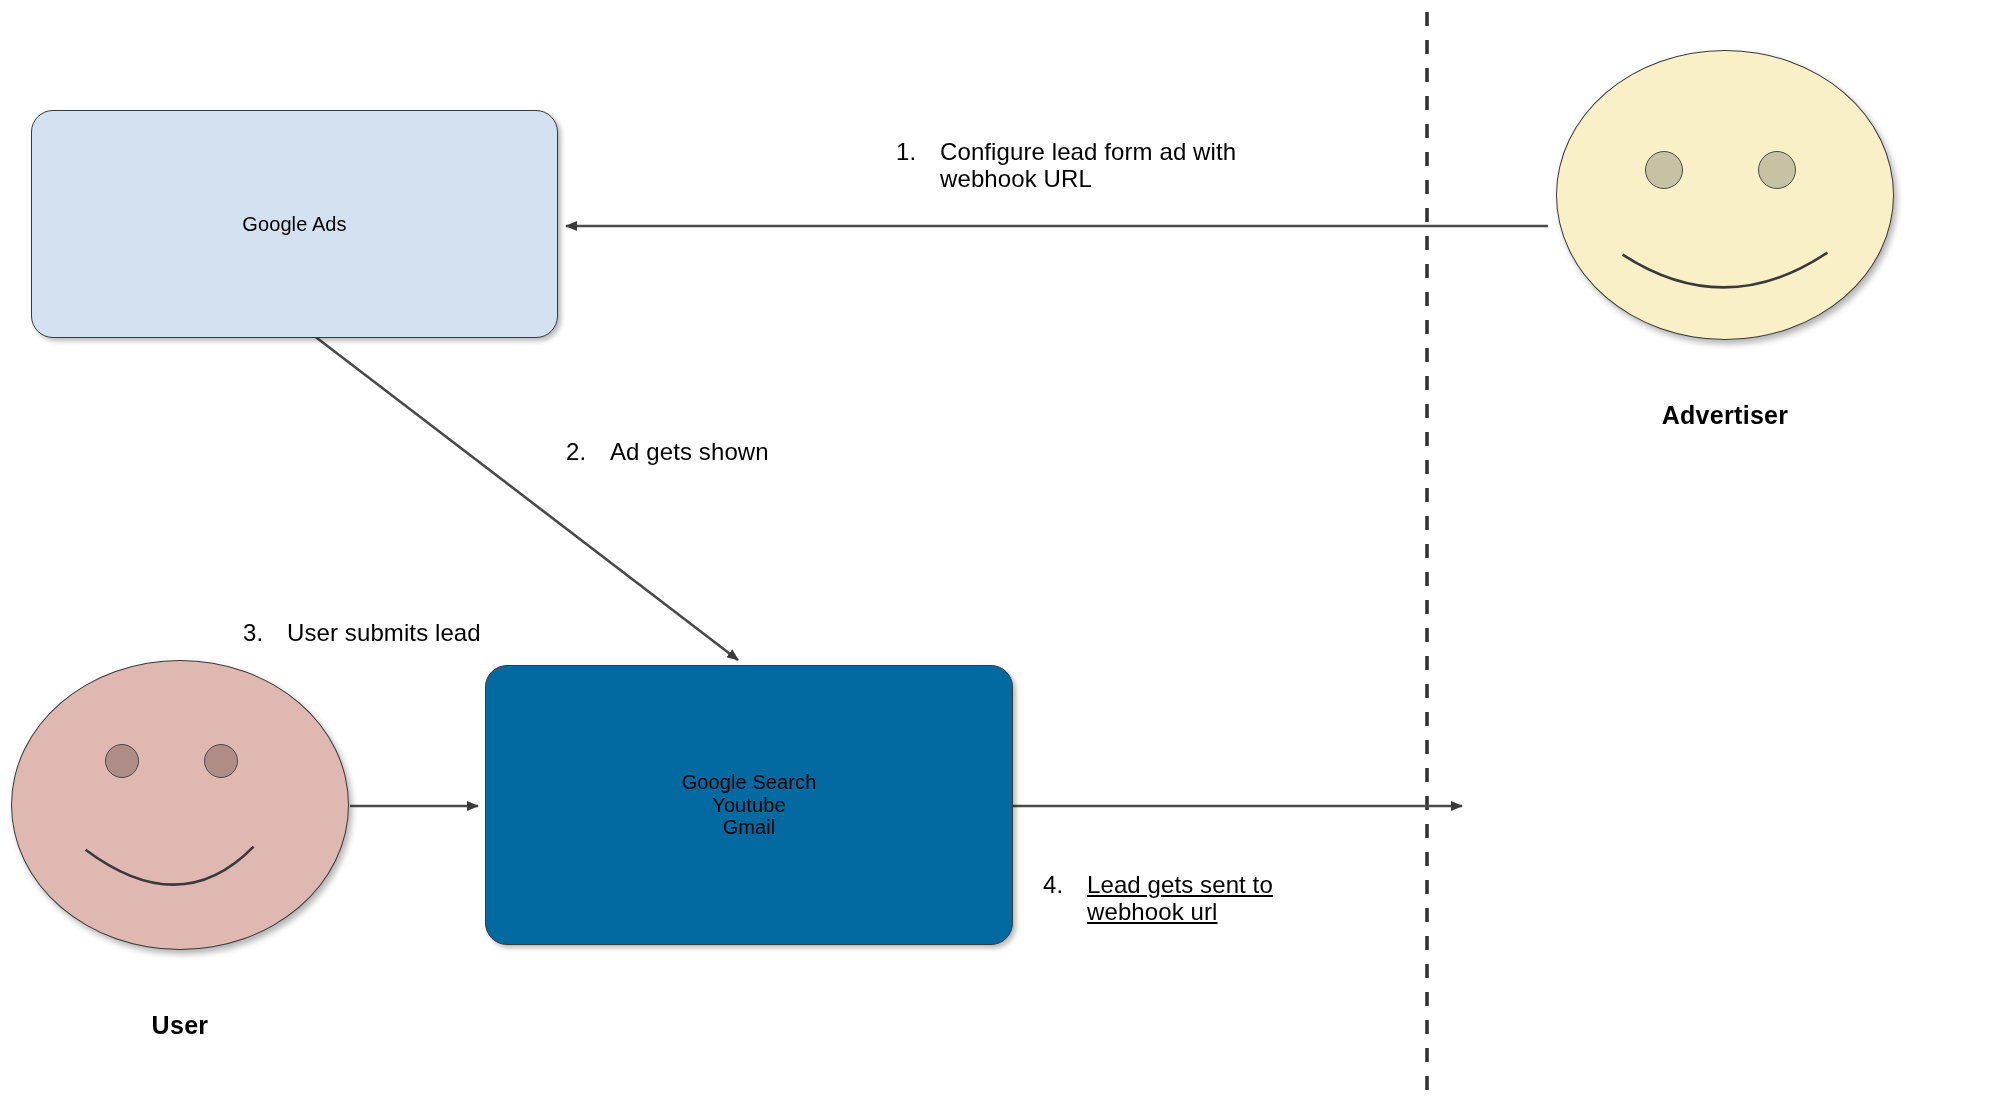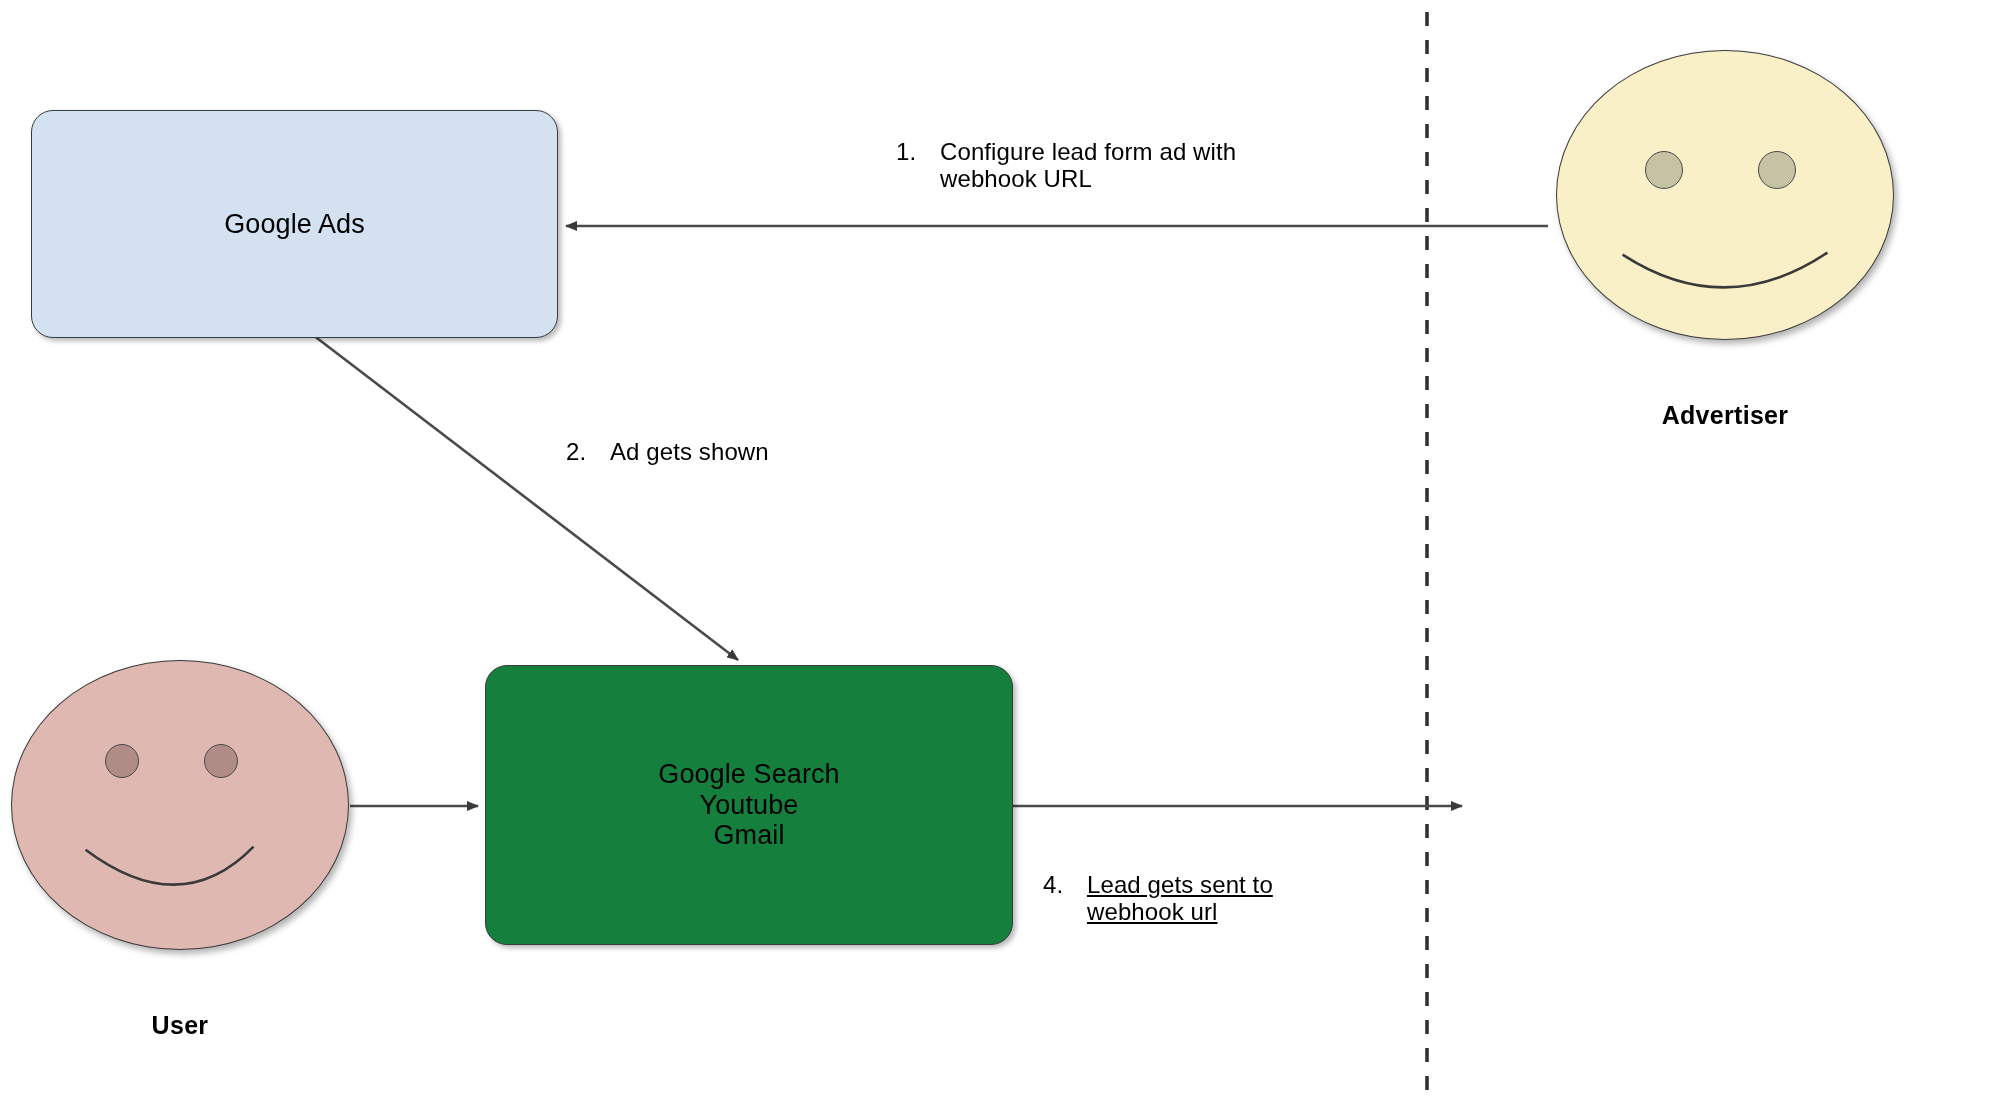--- a/index.html
+++ b/index.html
@@ -34,21 +34,21 @@
   .box {
     border: 1.6px solid #3a3a3a;
     border-radius: 22px;
     display: flex;
     align-items: center;
     justify-content: center;
     text-align: center;
     box-shadow: 3px 3px 5px rgba(0,0,0,0.28);
   }
   .box-label {
-    font-size: 27px;
+    font-size: 20px;
     line-height: 1.14;
     color: #000;
     letter-spacing: 0.1px;
     white-space: pre-line;
   }
   .face-wrap {
     position: absolute;
     display: flex;
     flex-direction: column;
     align-items: center;
@@ -119,21 +119,21 @@
 
     <line x1="350" y1="806" x2="478" y2="806" stroke="#4a4a4a" stroke-width="2.6" marker-end="url(#arrowhead)"></line>
 
     <line x1="1013" y1="806" x2="1462" y2="806" stroke="#4a4a4a" stroke-width="2.6" marker-end="url(#arrowhead)"></line>
   </svg>
 
   <div class="node box" style="left:31px; top:110px; width:527px; height:228px; background:#D4E1F0;">
     <span class="box-label">Google Ads</span>
   </div>
 
-  <div class="node box" style="left:485px; top:665px; width:528px; height:280px; background:#15803d;">
+  <div class="node box" style="left:485px; top:665px; width:528px; height:280px; background:#0369a1;">
     <span class="box-label">Google Search
 Youtube
 Gmail</span>
   </div>
 
 
   <div class="face-wrap" style="left:1555px; top:50px; width:340px;">
     <div class="face" style="width:338px; height:290px; background:#FAF0C8;">
       <div class="eye" style="left:88px; top:100px; width:38px; height:38px; background:#C7C2A4;"></div>
       <div class="eye" style="left:201px; top:100px; width:38px; height:38px; background:#C7C2A4;"></div>
@@ -157,19 +157,22 @@
 
   <div class="edge-label" style="left:896px; top:110px; width:520px;">
     <span class="num">1.</span><span>Configure lead form ad with</span>
     <span class="el-line2">webhook URL</span>
   </div>
 
   <div class="edge-label" style="left:566px; top:410px; width:420px;">
     <span class="num">2.</span><span>Ad gets shown</span>
   </div>
 
+  <div class="edge-label" style="left:243px; top:591px; width:420px;">
+    <span class="num">3.</span><span>User submits lead</span>
+  </div>
 
   <div class="edge-label" style="left:1043px; top:843px; width:420px;text-decoration:underline;">
     <span class="num">4.</span><span>Lead gets sent to</span>
     <span class="el-line2">webhook url</span>
   </div>
 
 </div>
 
 </body></html>

